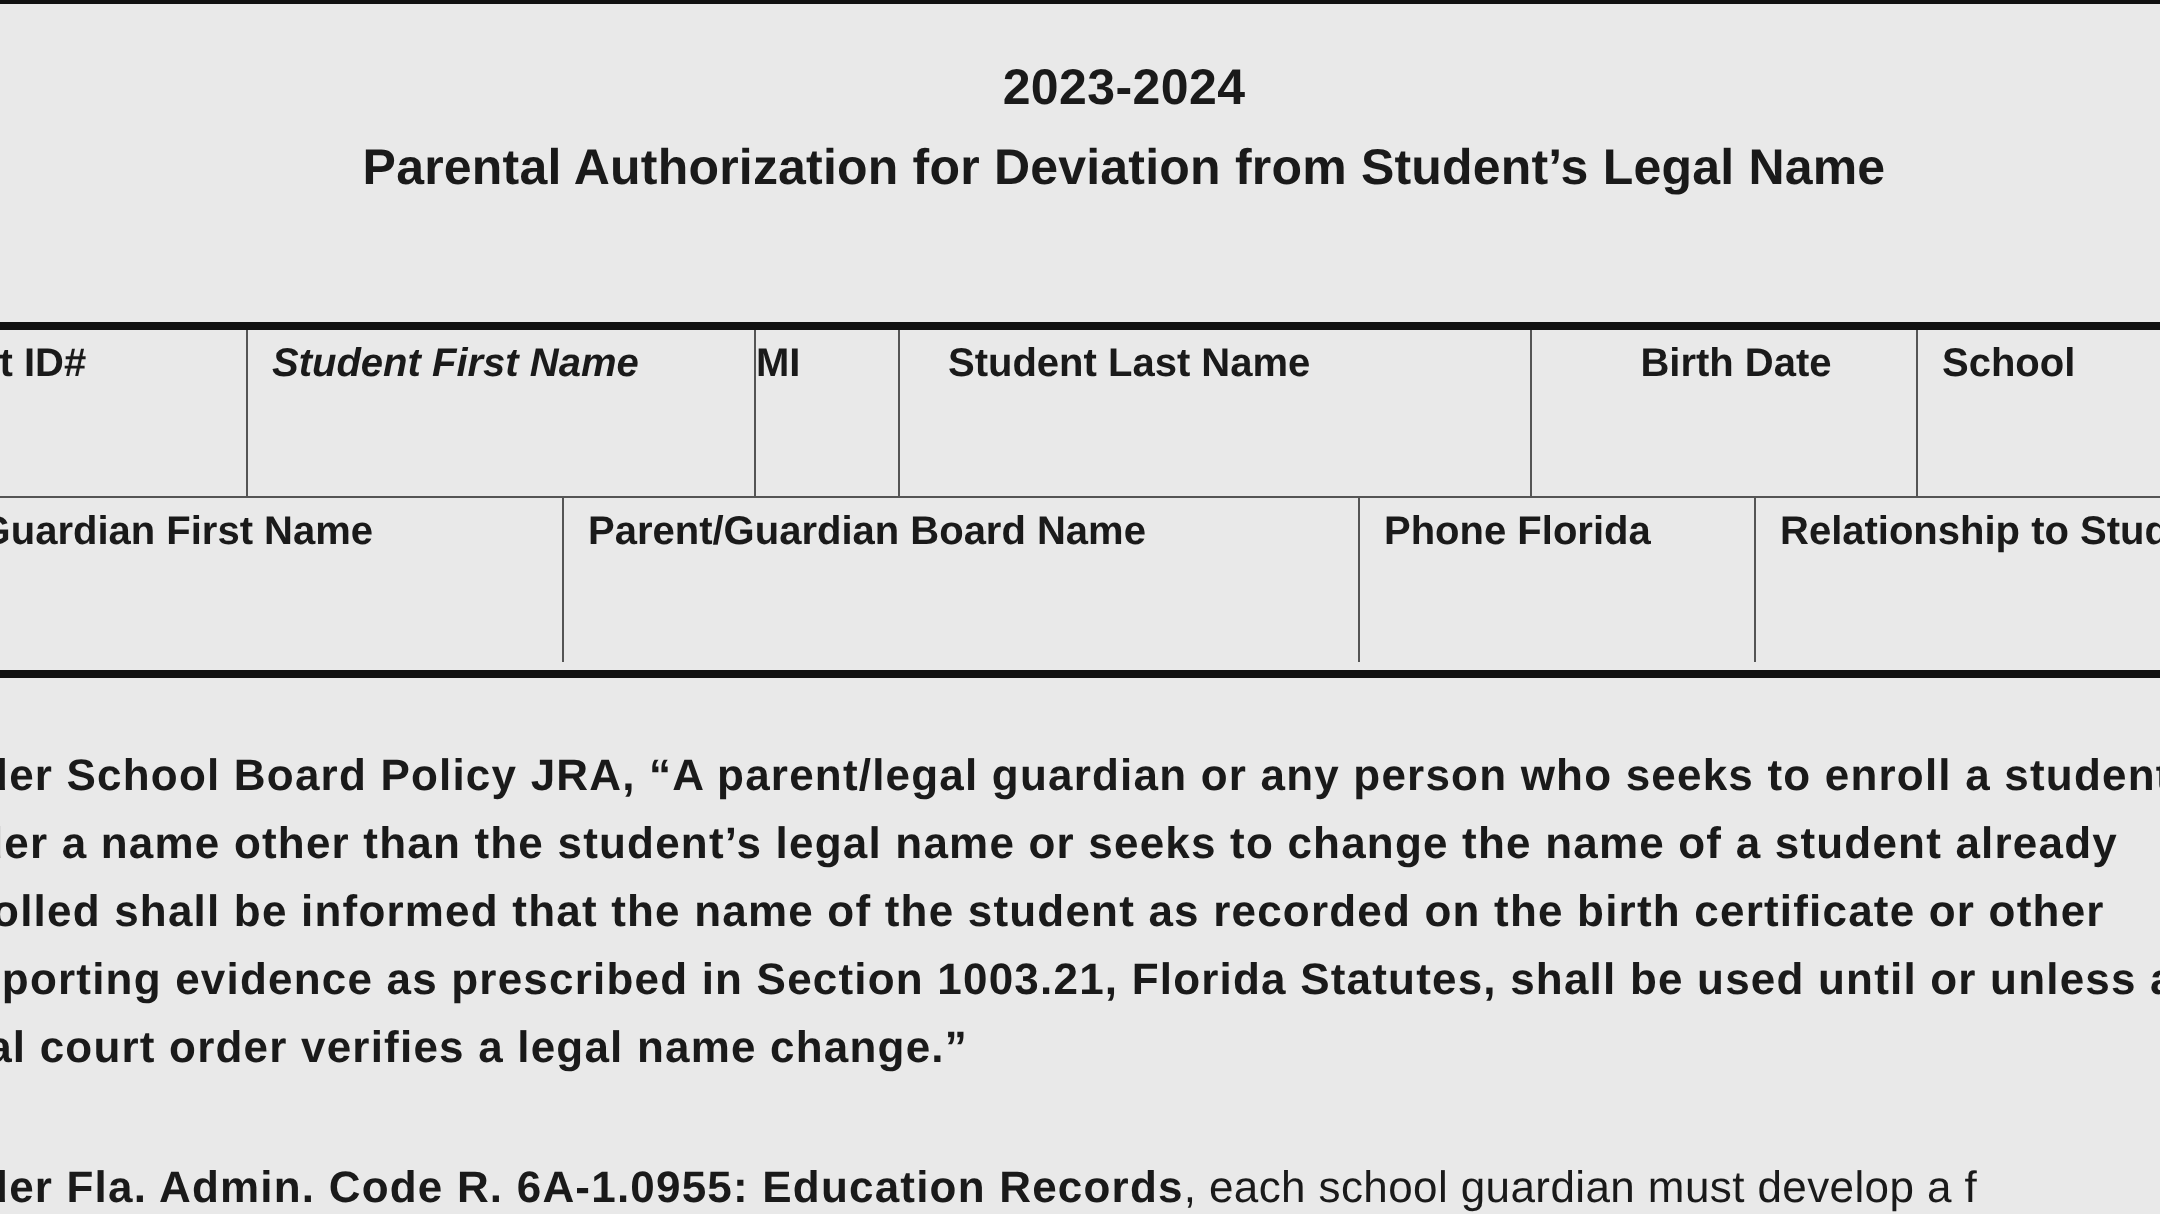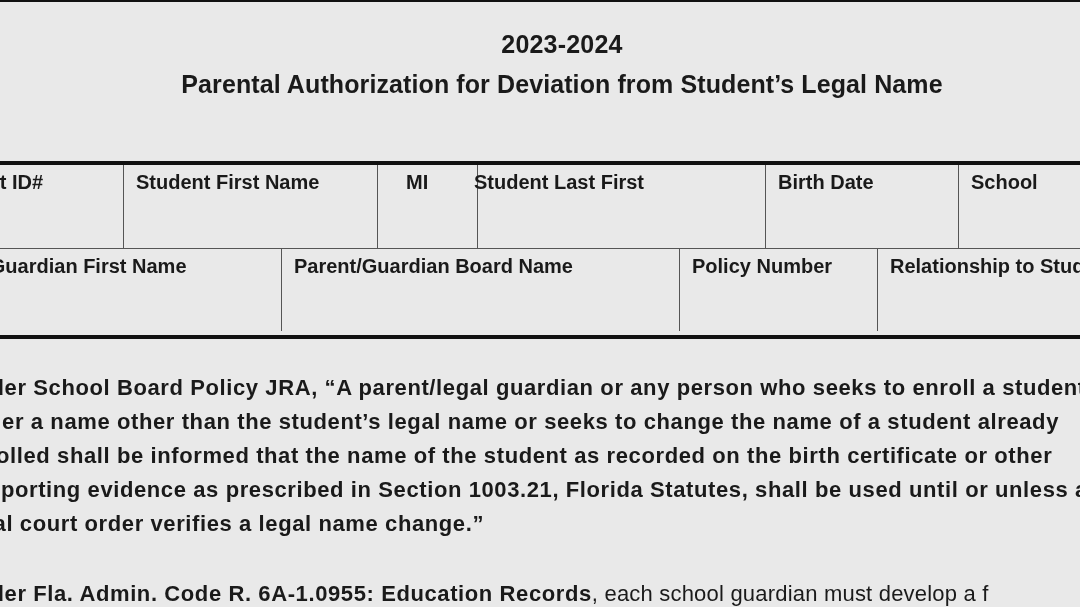--- a/index.html
+++ b/index.html
@@ -91,45 +91,45 @@
 <div class="top-edge"></div>
 
 <div class="doc-year">2023-2024</div>
 <div class="doc-title">Parental Authorization for Deviation from Student’s Legal Name</div>
 
 <div class="form-table">
   <div class="form-row r1">
     <div class="cell" style="left:0; width:184px;">
       <span class="lbl" style="padding-left:0; margin-left:-20px;">Student ID#</span>
     </div>
-    <div class="cell" style="left:184px; width:254px;">
+    <div class="cell" style="left:184px; width:254px;font-style:italic;">
       <span class="lbl">Student First Name</span>
     </div>
-    <div class="cell" style="left:454px; width:84px;">
+    <div class="cell" style="left:426px; width:84px;">
       <span class="lbl">MI</span>
     </div>
     <div class="cell" style="left:522px; width:304px;">
-      <span class="lbl">Student Last First</span>
+      <span class="lbl">Student Last Name</span>
     </div>
-    <div class="cell" style="left:826px; width:193px;">
+    <div class="cell" style="left:826px; width:193px;text-align:center;">
       <span class="lbl">Birth Date</span>
     </div>
     <div class="cell" style="left:1019px; width:181px; border-right:none;">
       <span class="lbl">School</span>
     </div>
   </div>
   <div class="form-row r2">
     <div class="cell" style="left:0; width:342px;">
       <span class="lbl" style="margin-left:-30px;">Parent/Guardian First Name</span>
     </div>
     <div class="cell" style="left:342px; width:398px;">
       <span class="lbl">Parent/Guardian Board Name</span>
     </div>
     <div class="cell" style="left:740px; width:198px;">
-      <span class="lbl">Policy Number</span>
+      <span class="lbl">Phone Florida</span>
     </div>
     <div class="cell" style="left:938px; width:262px; border-right:none;">
       <span class="lbl">Relationship to Student</span>
     </div>
   </div>
 </div>
 
 <div class="para para1">
   <div>Under School Board Policy JRA, “A parent/legal guardian or any person who seeks to enroll a student</div>
   <div>under a name other than the student’s legal name or seeks to change the name of a student already</div>

